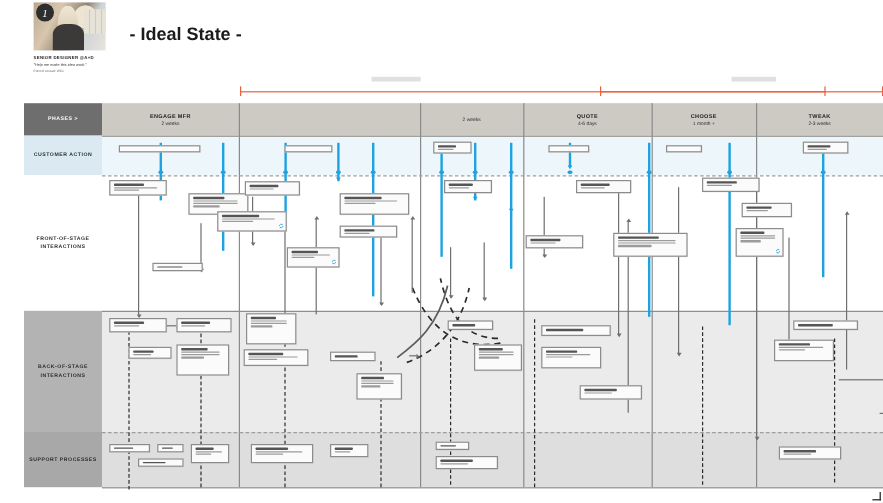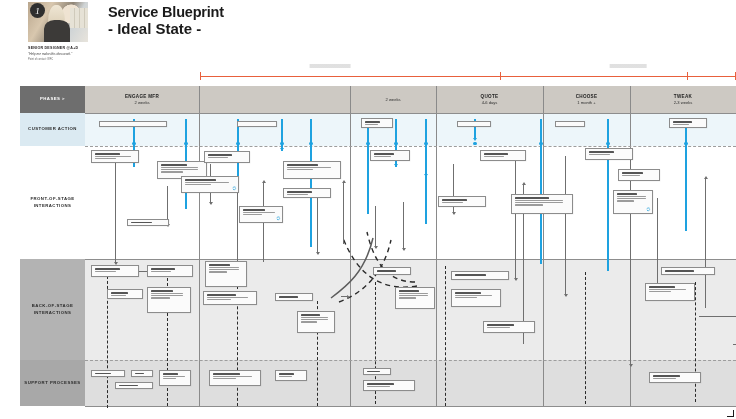--- a/index.html
+++ b/index.html
@@ -194,21 +194,20 @@
   <div class="hdr-photo">
     <div class="blondehair"></div>
     <div class="torso"></div>
     <div class="winwin"></div>
   </div>
   <div class="hdr-badge">1</div>
   <div class="hdr-name">SENIOR DESIGNER @A+D</div>
   <div class="hdr-quote">"Help me make this idea work."</div>
   <div class="hdr-contact">Point of contact: WFC</div>
 
-  <div class="title-main">Service Blueprint</div>
   <div class="title-sub">- Ideal State -</div>
 
   <div id="rails">
       <div class="rail" style="left: 200px; top: 72px; width: 488px;">
         <span class="line"></span>
         <span class="cap l"></span>
         <span class="cap r"></span>
       </div>
       <div class="rail-label" style="left: 330px; top: 64px; transform: translateX(-50%); color: transparent; text-shadow: none;">additional experience</div>
       <div class="rail" style="left: 500px; top: 72px; width: 236px;">

